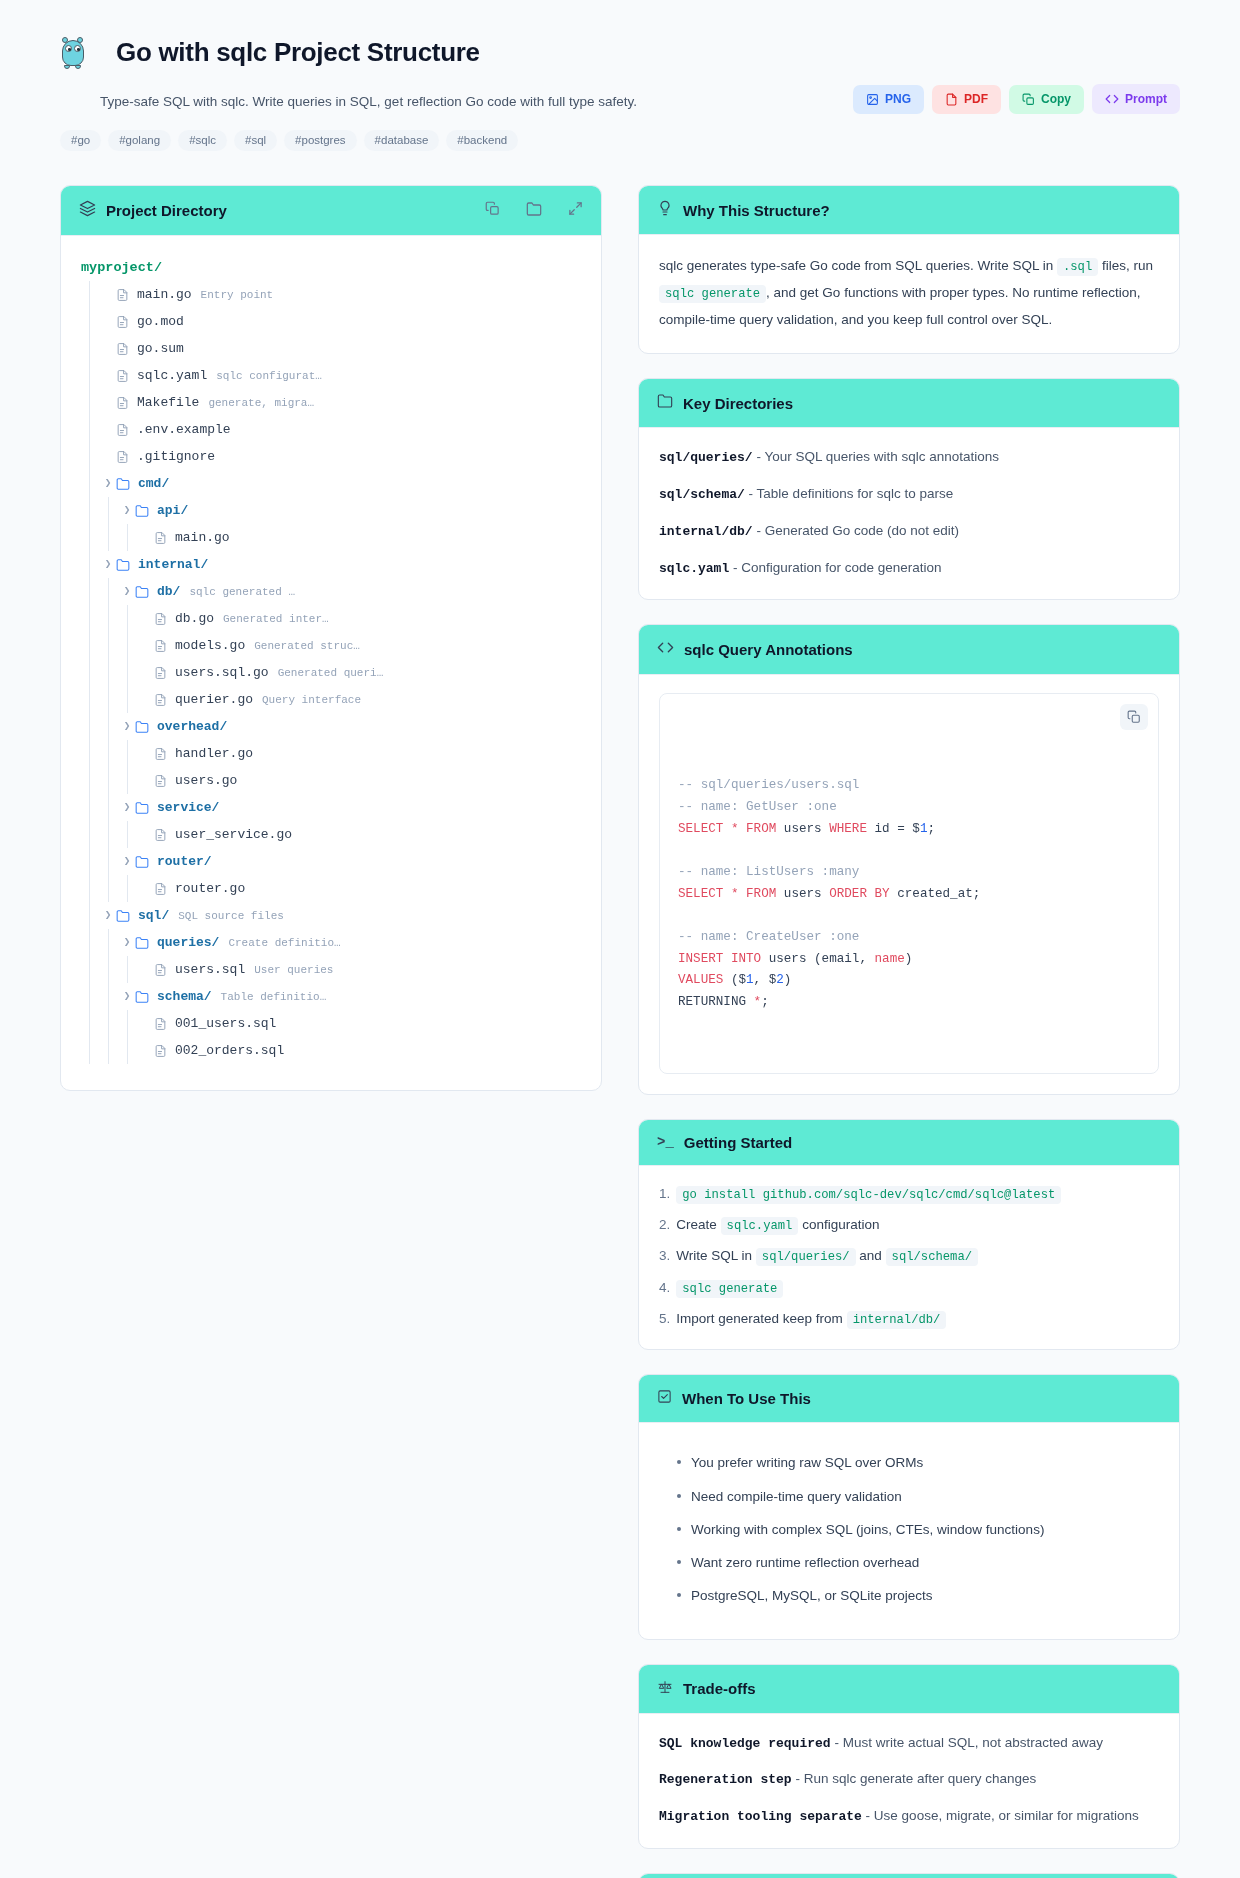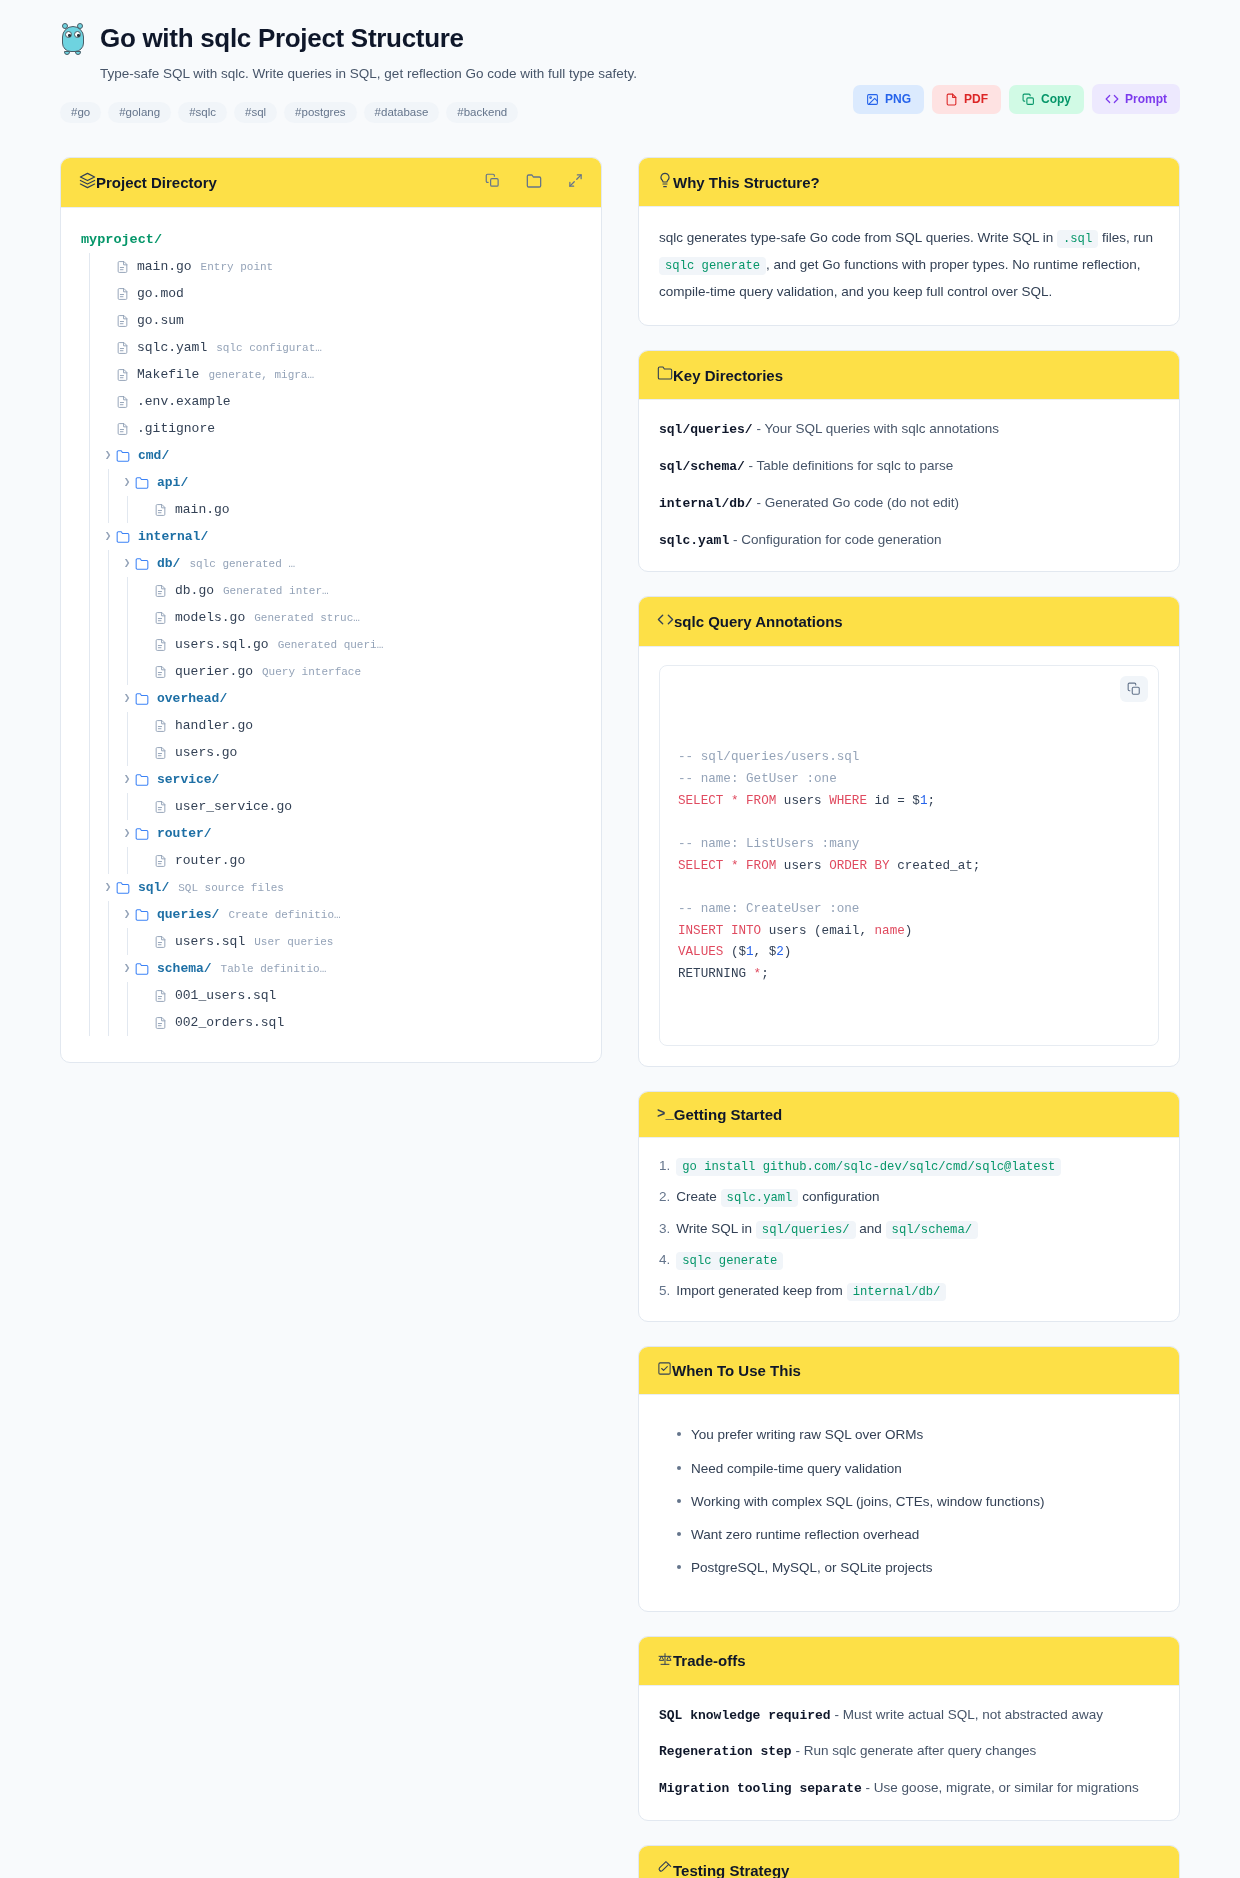--- a/index.html
+++ b/index.html
@@ -31,21 +31,21 @@
   .gopher .eye.l { left:5px; } .gopher .eye.r { left:14px; }
   .gopher .pupil { position:absolute; top:12px; width:2.6px; height:2.6px; background:#21323a; border-radius:50%; }
   .gopher .pupil.l { left:8px; } .gopher .pupil.r { left:17px; }
   .gopher .ear { position:absolute; top:1px; width:6px; height:6px; background:#6ed3e0;
      border:1.4px solid #4a5c66; border-radius:50%; }
   .gopher .ear.l { left:2px; } .gopher .ear.r { left:17px; }
   .gopher .foot { position:absolute; bottom:1px; width:6px; height:4px; background:#6ed3e0;
      border:1.4px solid #4a5c66; border-radius:0 0 4px 4px; }
   .gopher .foot.l { left:4px; } .gopher .foot.r { left:15px; }
 
-  h1 { font-size:26px; line-height:1.15; margin:0; font-weight:bold; color:#0f172a; letter-spacing:-0.3px; }
+  h1 { font-size:26px; line-height:1.15; margin:16px; font-weight:bold; color:#0f172a; letter-spacing:-0.3px; }
   .subtitle { margin:9px 0 0 40px; font-size:13.5px; color:#475569; line-height:1.4; }
 
   .tags { display:flex; gap:7px; margin:18px 0 0 0; flex-wrap:wrap; }
   .tag {
     background:#f1f5f9; color:#64748b; font-size:11.5px;
     padding:5px 11px; border-radius:999px; line-height:1;
   }
 
   .actions { display:flex; gap:8px; align-items:center; margin-top:62px; }
   .btn {
@@ -62,22 +62,22 @@
   
   .cols { display:flex; gap:36px; margin-top:34px; align-items:flex-start; }
   .col-left { width:542px; flex:0 0 542px; }
   .col-right { flex:1 1 auto; }
 
   .card {
     background:#ffffff; border:1px solid #e2e8f0; border-radius:10px;
     margin-bottom:24px; overflow:hidden;
   }
   .card-head {
-    display:flex; align-items:center; 
-    padding:14px 18px; background:#fde047; border-bottom:1px solid #e9eef4;
+    display:flex; align-items:center; gap:10px;
+    padding:14px 18px; background:#5eead4; border-bottom:1px solid #e9eef4;
   }
   .card-head .ttl { font-size:15px; font-weight:bold; color:#0f172a; }
   .card-head .spacer { flex:1 1 auto; }
   .card-head .icons { display:flex; gap:26px; align-items:center; color:#64748b; }
   .card-body { padding:18px 20px 20px 20px; }
 
   
   .tree { padding:18px 20px 26px 20px; font-family:"Liberation Mono","DejaVu Sans Mono",monospace; font-size:13px; }
   .row { display:flex; align-items:center; height:27px; position:relative; }
   .row .guides { display:flex; flex:0 0 auto; height:27px; }

